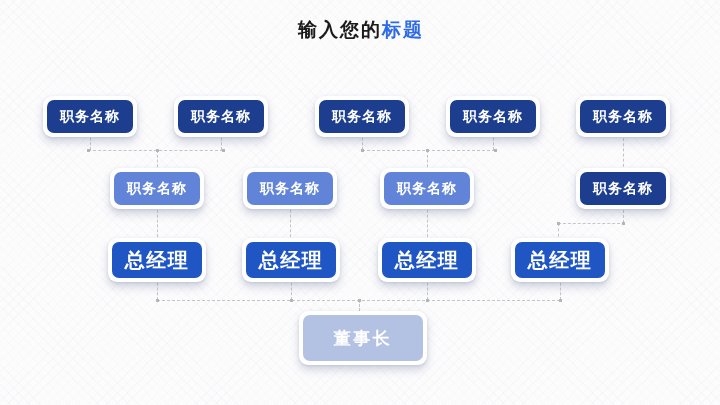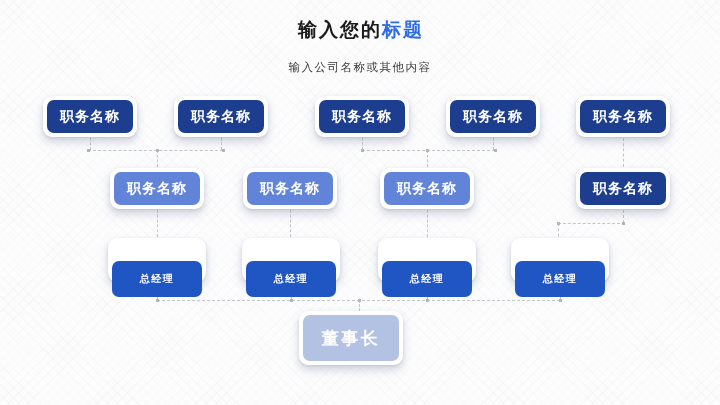--- a/index.html
+++ b/index.html
@@ -28,33 +28,32 @@
   }
   .node{
     width:100%;height:100%;border-radius:7px;
     display:flex;align-items:center;justify-content:center;
     color:#ffffff;font-weight:bold;font-size:14px;letter-spacing:1px;
   }
   .navy{background:#1d3e8f;}
   .royal{background:#1f56c4;}
   .light{background:#6284d8;}
   .pale{background:#b3c2e3;}
-  .gm .node{font-size:10px;letter-spacing:1.5px;margin-top:19px;}
+  .gm .node{font-size:20px;letter-spacing:1.5px;}
   .root .node{font-size:17px;letter-spacing:2.5px;}
   .hline{position:absolute;height:0;border-top:1px dashed #c4c5ca;}
   .vline{position:absolute;width:0;border-left:1px dashed #c4c5ca;}
   .dot{position:absolute;width:3px;height:3px;background:#b4b5bb;}
 </style>
 </head>
 <body>
 
 <div class="page">
 
   <div class="title"><span>输入您的</span><span class="hl">标题</span></div>
-  <div class="subtitle">输入公司名称或其他内容</div>
 
   <div>
 
     <div class="vline" style="left:90px;top:133px;height:17px"></div>
     <div class="vline" style="left:221px;top:133px;height:17px"></div>
     <div class="vline" style="left:362px;top:133px;height:17px"></div>
     <div class="vline" style="left:493px;top:133px;height:17px"></div>
     <div class="vline" style="left:623px;top:133px;height:39px"></div>
 
     <div class="hline" style="left:88px;top:150px;width:135px"></div>
@@ -127,17 +126,17 @@
   <div class="card gm" style="left:242px;top:238px;width:98px;height:44px">
       <div class="node royal">总经理</div>
     </div>
   <div class="card gm" style="left:378px;top:238px;width:98px;height:44px">
       <div class="node royal">总经理</div>
     </div>
   <div class="card gm" style="left:511px;top:238px;width:98px;height:44px">
       <div class="node royal">总经理</div>
     </div>
 
-  <div class="card root" style="left:299px;top:311px;width:104px;height:54px">
+  <div class="card root" style="left:299px;top:311px;width:128px;height:54px">
       <div class="node pale">董事长</div>
     </div>
 
 </div>
 
 </body></html>

